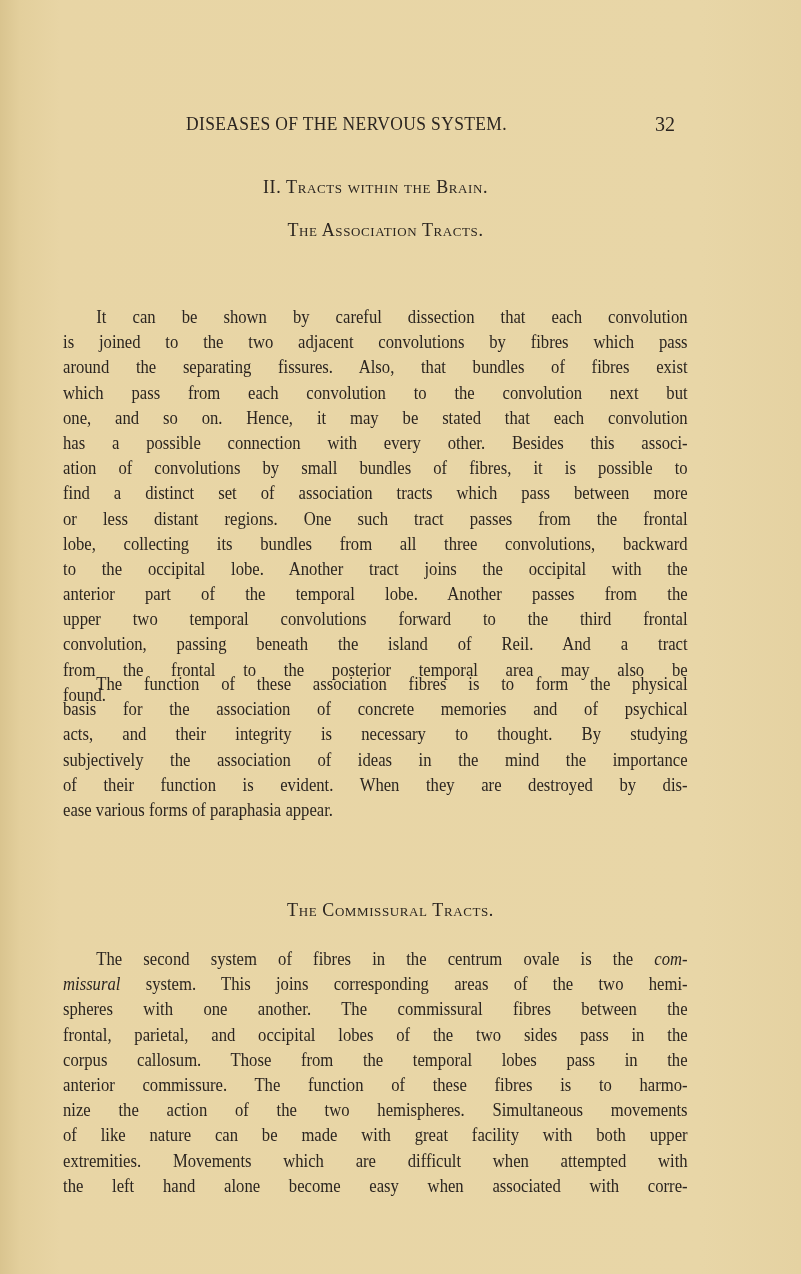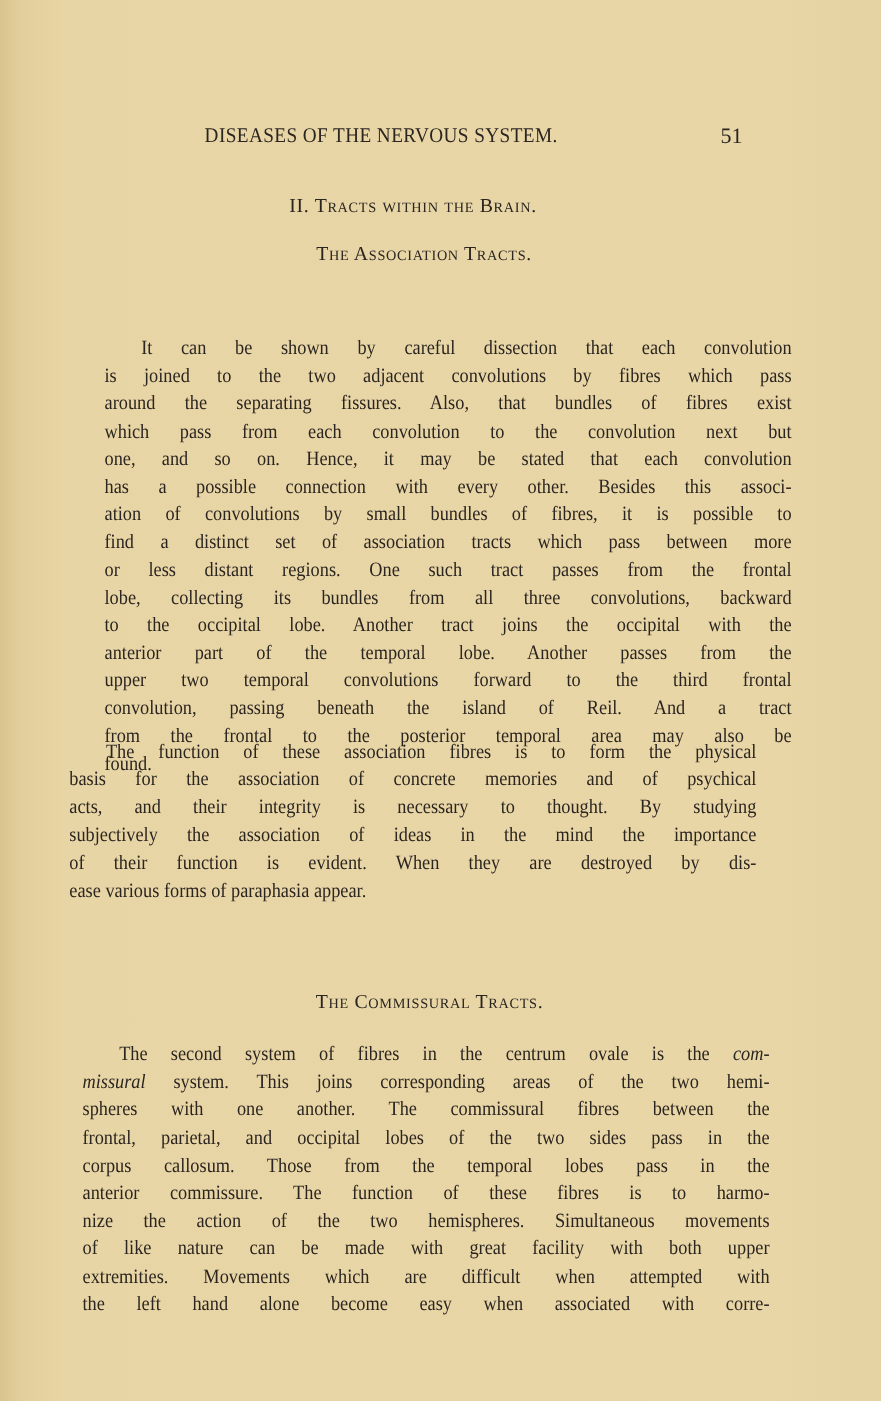--- a/index.html
+++ b/index.html
@@ -34,32 +34,32 @@
   .para { position: absolute; left: 63px; width: 625px; }
   .line {
     height: 25.2px; line-height: 25.2px; font-size: 18.5px;
     white-space: nowrap; text-align: justify; text-align-last: justify;
     transform: scaleX(0.9); transform-origin: left center; width: 694px;
   }
   .line.last { text-align-last: left; }
   .line.indent { padding-left: 37px; width: 657px; }
   em { font-style: italic; }
   .p1 { top: 255px; }
-  .p2 { top: 305px; margin-left: 32px; }
+  .p2 { top: 305px; }
   .p3 { top: 672px; }
-  .p4 { top: 947px; margin-left: 12px; }
+  .p4 { top: 947px; }
 </style>
 </head>
 <body>
 
 <div class="page">
 
   <div class="running-head">
     <span class="running-title">DISEASES OF THE NERVOUS SYSTEM.</span>
-    <span class="page-number">51</span>
+    <span class="page-number">32</span>
   </div>
 
   <div class="heading h-part">II. Tracts within the Brain.</div>
   <div class="heading h-assoc">The Association Tracts.</div>
 
 
   <div class="para p2">
     <div class="line indent">It can be shown by careful dissection that each convolution</div>
     <div class="line">is joined to the two adjacent convolutions by fibres which pass</div>
     <div class="line">around the separating fissures. Also, that bundles of fibres exist</div>

